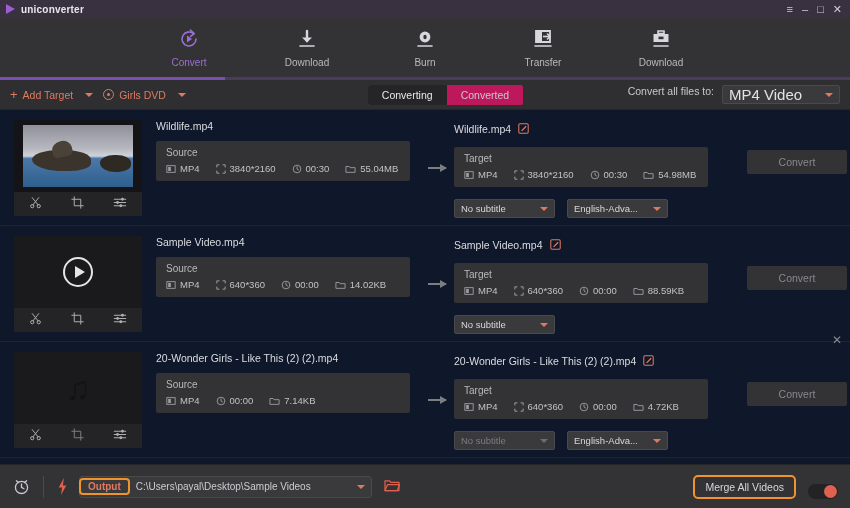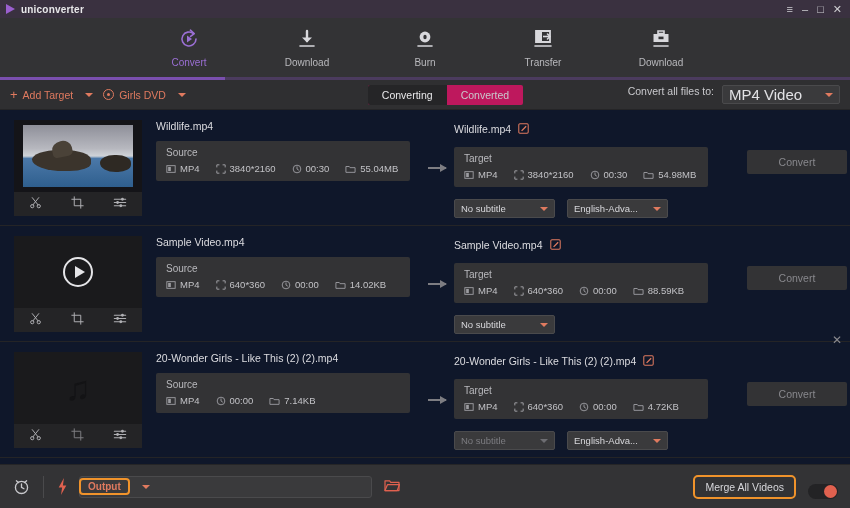--- a/index.html
+++ b/index.html
@@ -645,20 +645,21 @@
     </span>
     <span class="vsep"></span>
     <span class="bb-icon">
       <svg width="13" height="19" viewBox="0 0 12 20">
           <path d="M7.5 1 L2 11 H5.6 L4.4 19 L10 9 H6.4 Z" fill="#e0614f"></path>
         </svg>
     </span>
 
     <div class="output-field">
       <span class="output-badge">Output</span>
+      <span class="output-path">C:\Users\payal\Desktop\Sample Videos</span>
       <span class="dd"></span>
     </div>
     <span class="folder-btn">
       <svg width="16" height="14" viewBox="0 0 17 15">
           <path d="M1 3 H6 L7.2 4.8 H16 V13.5 H1 Z" fill="none" stroke="#e0614f" stroke-width="1.3" stroke-linejoin="round"></path>
           <path d="M1 13.5 L3.6 7.2 H16.5 L14 13.5 Z" fill="none" stroke="#e0614f" stroke-width="1.3" stroke-linejoin="round"></path>
         </svg>
     </span>
 
     <div class="bb-right">

